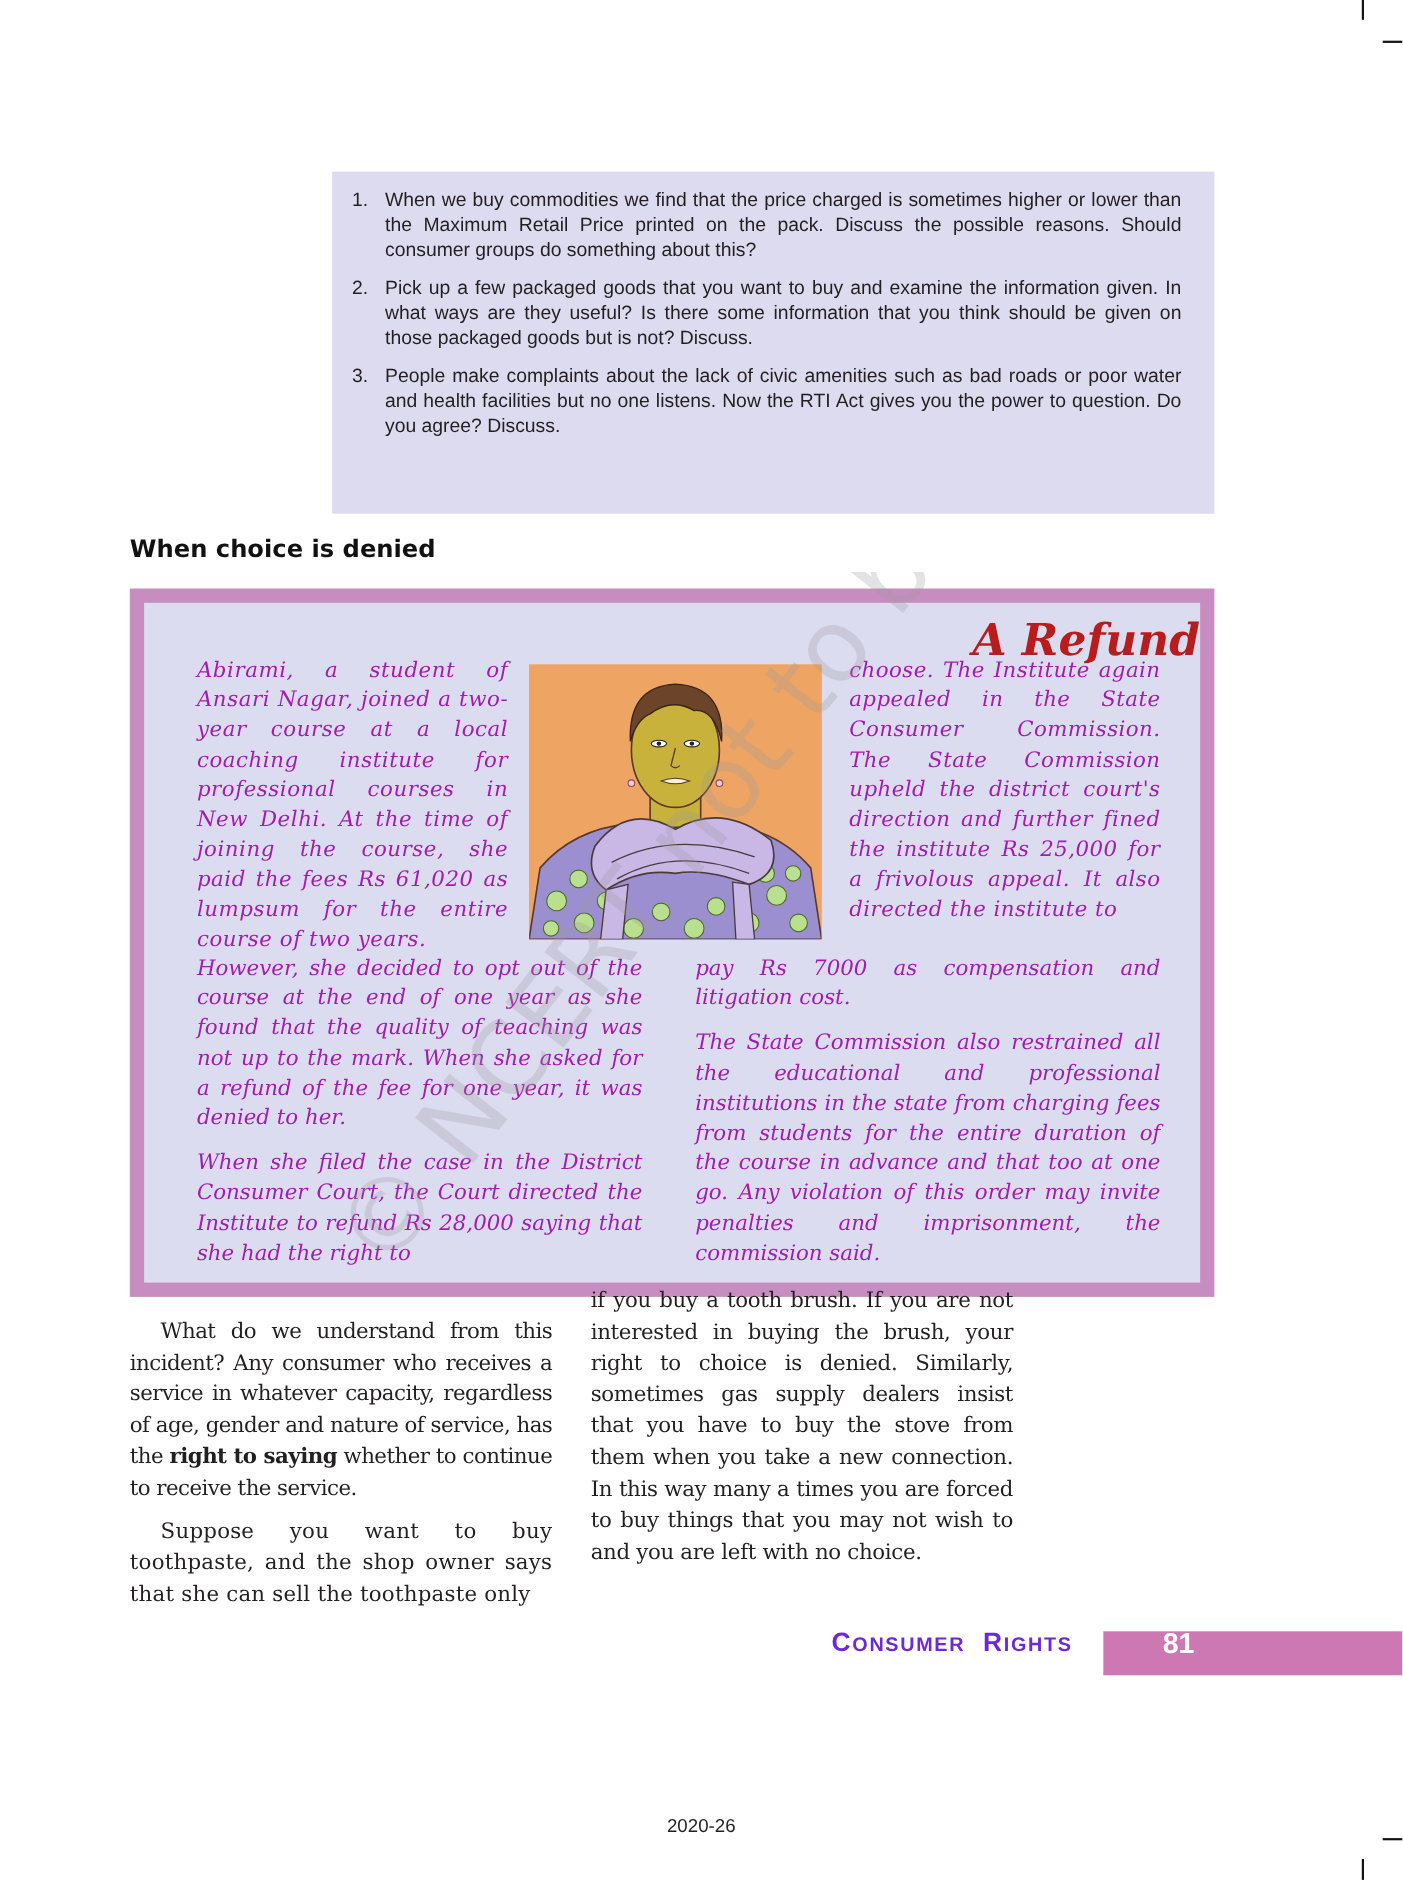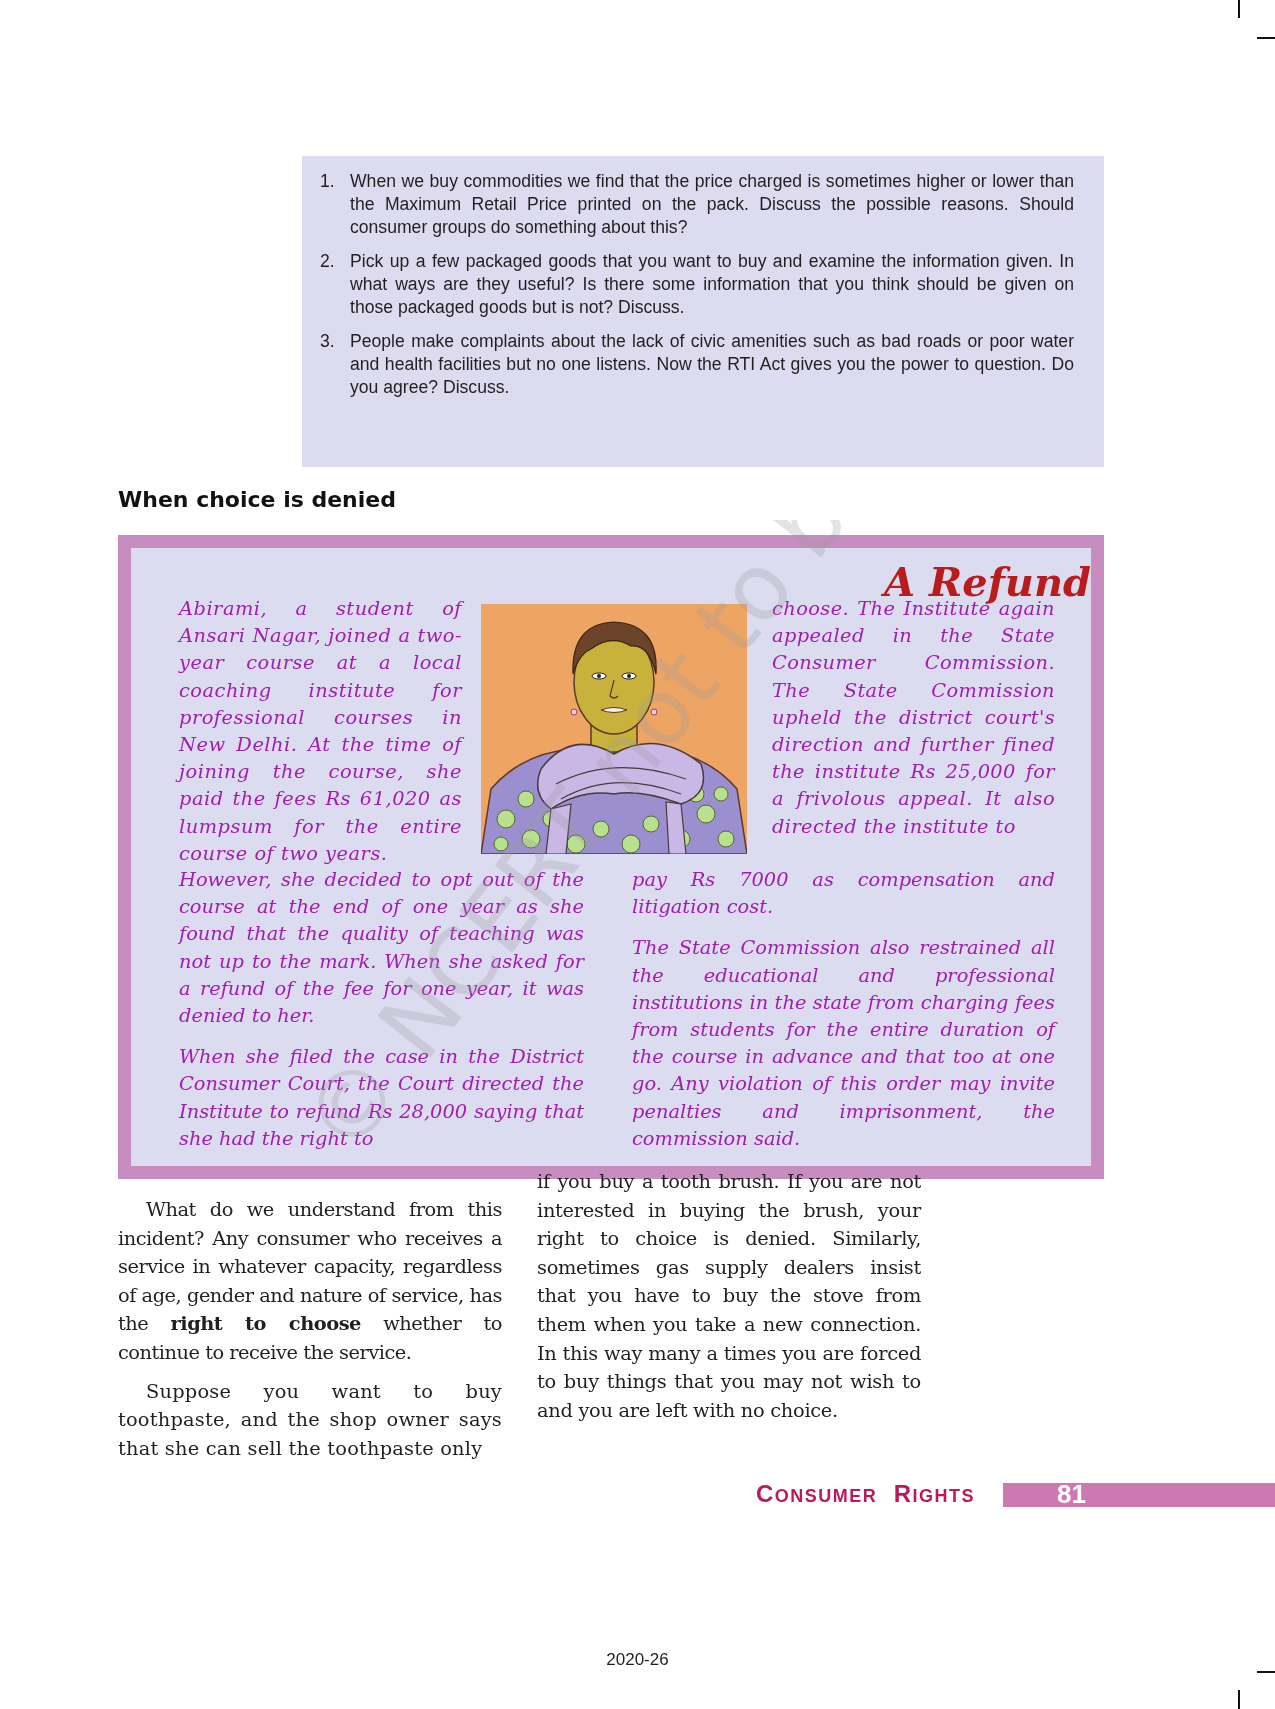--- a/index.html
+++ b/index.html
@@ -33,23 +33,23 @@
   
   .body-col { position: absolute; font-family: "DejaVu Serif", serif; font-size: 19.4px; line-height: 28.6px; color: #231f20; text-align: justify; }
   .body-col p { margin: 0 0 10px 0; }
   .body-col .indent { text-indent: 28px; }
   .col-left { left: 118px; top: 1196px; width: 384px; letter-spacing: -0.5px; }
   .col-right { left: 537px; top: 1168px; width: 384px; letter-spacing: -0.3px; }
   .body-col strong { font-weight: bold; }
 
   
   .chapter-footer { position: absolute; left: 756px; top: 1480px; height: 28px; width: 519px; }
-  .chapter-name { position: absolute; left: 0; top: 0; font-family: "Liberation Sans", sans-serif; font-weight: bold; color: #be185d; font-size: 24px; line-height: 28px; letter-spacing: 1.5px; }
+  .chapter-name { position: absolute; left: 0; top: 0; font-family: "Liberation Sans", sans-serif; font-weight: bold; color: #6d28d9; font-size: 24px; line-height: 28px; letter-spacing: 1.5px; }
   .chapter-name .sc { font-size: 18px; }
-  .page-bar { position: absolute; left: 247px; top: 3px; width: 272px; height: 24px; background: #cd78b2; }
+  .page-bar { position: absolute; left: 247px; top: 3px; width: 272px; height: 40px; background: #cd78b2; }
   .page-number { position: absolute; left: 54px; top: -3px; color: #fff; font-family: "Liberation Sans", sans-serif; font-weight: bold; font-size: 26px; line-height: 28px; }
 
   .year { position: absolute; left: 0; width: 1275px; top: 1650px; text-align: center; font-family: "Liberation Sans", sans-serif; font-size: 17px; color: #231f20; }
 
   .watermark { position: absolute; left: 230px; top: 520px; pointer-events: none; }
 </style>
 </head>
 <body>
 
 <div class="crop" style="left:1238px;top:0;width:2px;height:18px;"></div>
@@ -138,21 +138,21 @@
       <p>The State Commission also restrained all the educational and professional institutions in the state from charging fees from students for the entire duration of the course in advance and that too at one go. Any violation of this order may invite penalties and imprisonment, the commission said.</p>
     </div>
   </div>
 </section>
 
 <svg class="watermark" width="860" height="700">
   <text x="0" y="0" transform="translate(120,640) rotate(-52)" font-family="DejaVu Sans, sans-serif" font-size="92" fill="#9a9a9a" fill-opacity="0.28">© NCERT not to be republished</text>
 </svg>
 
 <div class="body-col col-left">
-  <p class="indent"><span>What do we understand from this incident? Any consumer who receives a service in whatever capacity, regardless of age, gender and nature of service, has the </span><strong>right to choose</strong><span> whether to continue to receive the service.</span></p>
+  <p class="indent"><span>What do we understand from this incident? Any consumer who receives a service in whatever capacity, regardless of age, gender and nature of service, has the </span><strong>right to saying</strong><span> whether to continue to receive the service.</span></p>
   <p class="indent" style="letter-spacing:0.2px;">Suppose you want to buy toothpaste, and the shop owner says that she can sell the toothpaste only</p>
 </div>
 <div class="body-col col-right">
   <p>if you buy a tooth brush. If you are not interested in buying the brush, your right to choice is denied. Similarly, sometimes gas supply dealers insist that you have to buy the stove from them when you take a new connection. In this way many a times you are forced to buy things that you may not wish to and you are left with no choice.</p>
 </div>
 
 <div class="chapter-footer">
   <div class="chapter-name"><span>C</span><span class="sc">ONSUMER</span>&nbsp;&nbsp;<span>R</span><span class="sc">IGHTS</span></div>
   <div class="page-bar">
     <span class="page-number">81</span>

